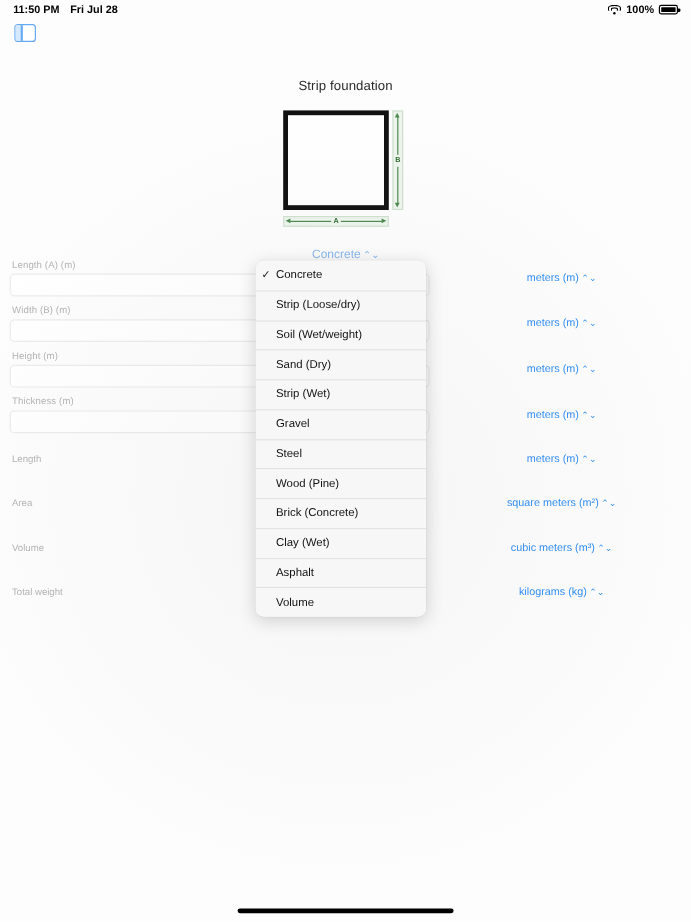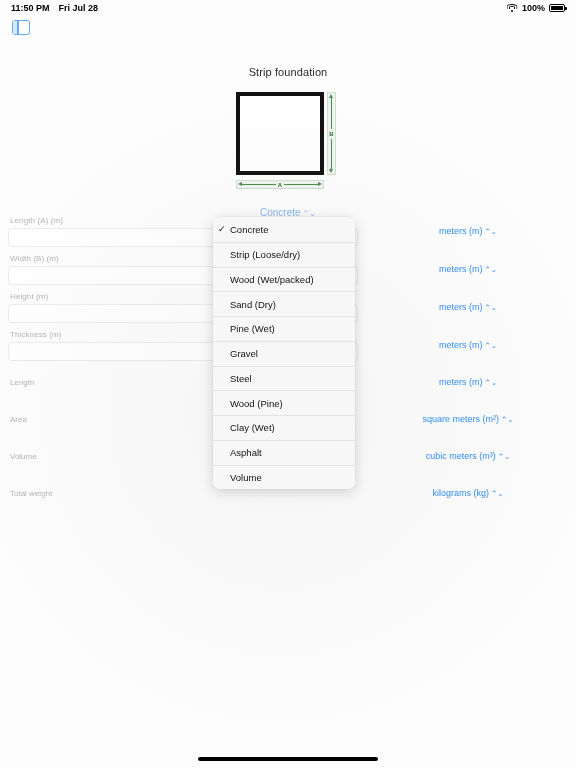--- a/index.html
+++ b/index.html
@@ -239,36 +239,39 @@
   <div class="dim-layer"></div>
   <div class="menu" id="material-menu">
       <div class="menu-item">
         <span class="check">✓</span>
         <span>Concrete</span>
       </div>
       <div class="menu-item">
         <span>Strip (Loose/dry)</span>
       </div>
       <div class="menu-item">
-        <span>Wood (Wet/packed)</span>
+        <span>Soil (Wet/weight)</span>
       </div>
       <div class="menu-item">
         <span>Sand (Dry)</span>
       </div>
       <div class="menu-item">
-        <span>Pine (Wet)</span>
+        <span>Strip (Wet)</span>
       </div>
       <div class="menu-item">
         <span>Gravel</span>
       </div>
       <div class="menu-item">
         <span>Steel</span>
       </div>
       <div class="menu-item">
         <span>Wood (Pine)</span>
+      </div>
+      <div class="menu-item">
+        <span>Brick (Concrete)</span>
       </div>
       <div class="menu-item">
         <span>Clay (Wet)</span>
       </div>
       <div class="menu-item">
         <span>Asphalt</span>
       </div>
       <div class="menu-item">
         <span>Volume</span>
       </div>

